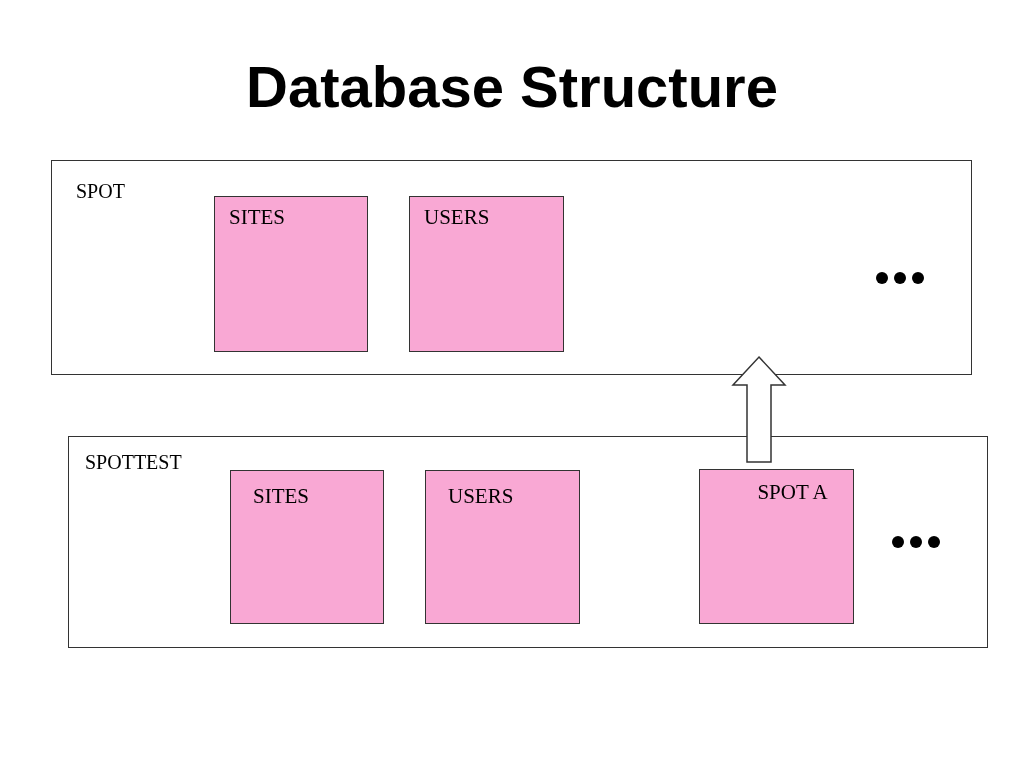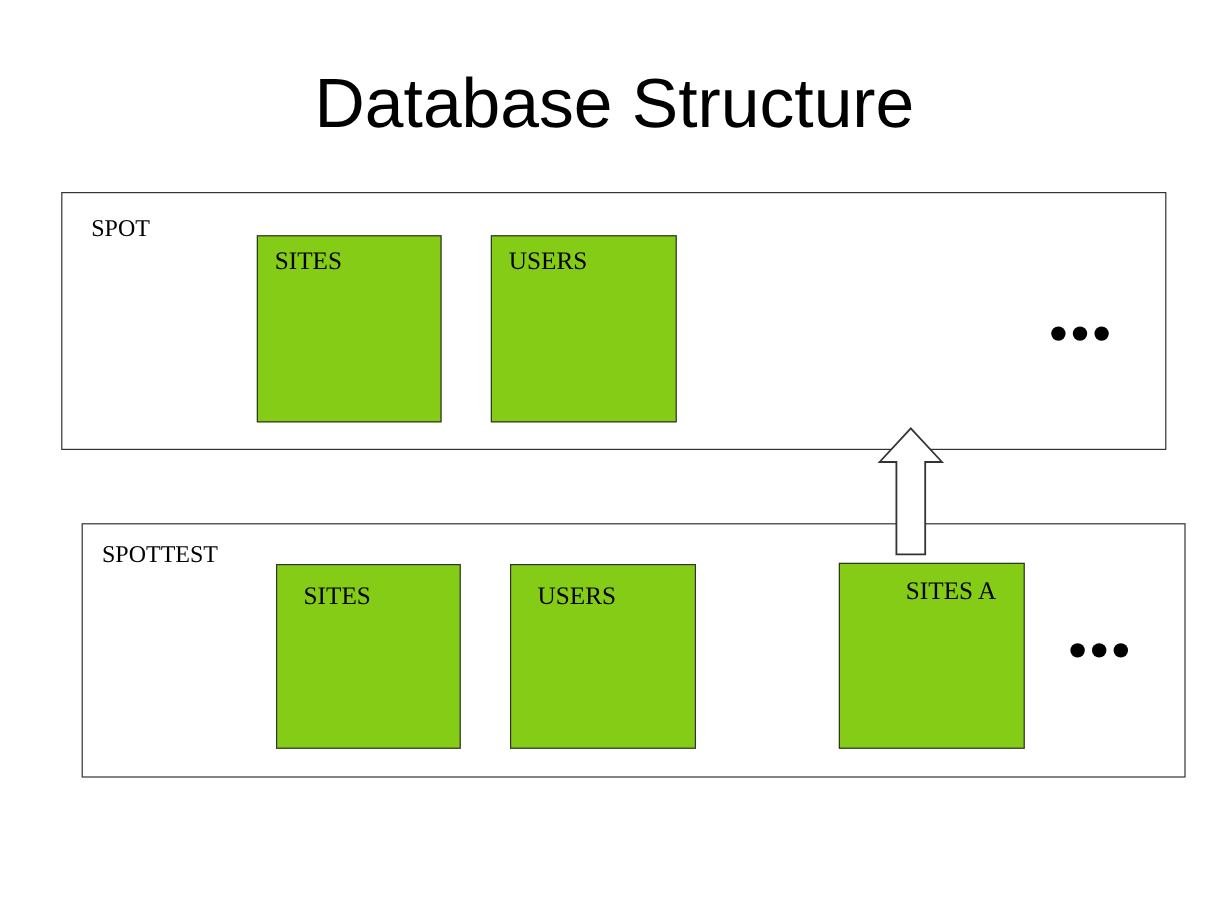--- a/index.html
+++ b/index.html
@@ -17,21 +17,21 @@
     color: #000000;
   }
   .slide-title {
     position: absolute;
     top: 58px;
     left: 0;
     width: 1024px;
     text-align: center;
     font-family: "Liberation Sans", sans-serif;
     font-size: 58px;
-    font-weight: 400;
+    font-weight: 700;
     line-height: 1.0;
     color: #000000;
     white-space: nowrap;
   }
   .db-container {
     position: absolute;
     border: 1.5px solid #333333;
     background: #ffffff;
     box-sizing: border-box;
   }
@@ -54,21 +54,21 @@
     font-weight: 400;
     line-height: 1.0;
     white-space: nowrap;
     text-align: center;
   }
   .db-spot .db-label { left: 24px; top: 20px; }
   .db-spottest .db-label { left: 16px; top: 15px; }
   .table-box {
     position: absolute;
     border: 1.5px solid #333333;
-    background: #84cc16;
+    background: #f9a8d4;
     box-sizing: border-box;
     font-family: "Liberation Serif", serif;
     font-size: 21px;
     line-height: 1.15;
   }
   .db-spot .tb-sites { left: 162px; top: 35px; width: 154px; height: 156px; padding: 8px 0 0 14px; }
   .db-spot .tb-users { left: 357px; top: 35px; width: 155px; height: 156px; padding: 8px 0 0 14px; }
   .db-spottest .tb-sites { left: 161px; top: 33px; width: 154px; height: 154px; padding: 13px 0 0 22px; }
   .db-spottest .tb-users { left: 356px; top: 33px; width: 155px; height: 154px; padding: 13px 0 0 22px; }
   .db-spottest .tb-sitea { left: 630px; top: 32px; width: 155px; height: 155px; padding: 10px 0 0 32px; text-align: center; }
@@ -124,21 +124,21 @@
 
   <div class="db-container db-spottest">
     <div class="db-label">SPOTTEST</div>
     <div class="table-box tb-sites">
       <span>SITES</span>
     </div>
     <div class="table-box tb-users">
       <span>USERS</span>
     </div>
     <div class="table-box tb-sitea">
-      <span>SITES A</span>
+      <span>SPOT A</span>
     </div>
     <div class="ellipsis" title="•••">
       <span class="dot"></span>
       <span class="dot"></span>
       <span class="dot"></span>
     </div>
   </div>
 
 </div>
 

